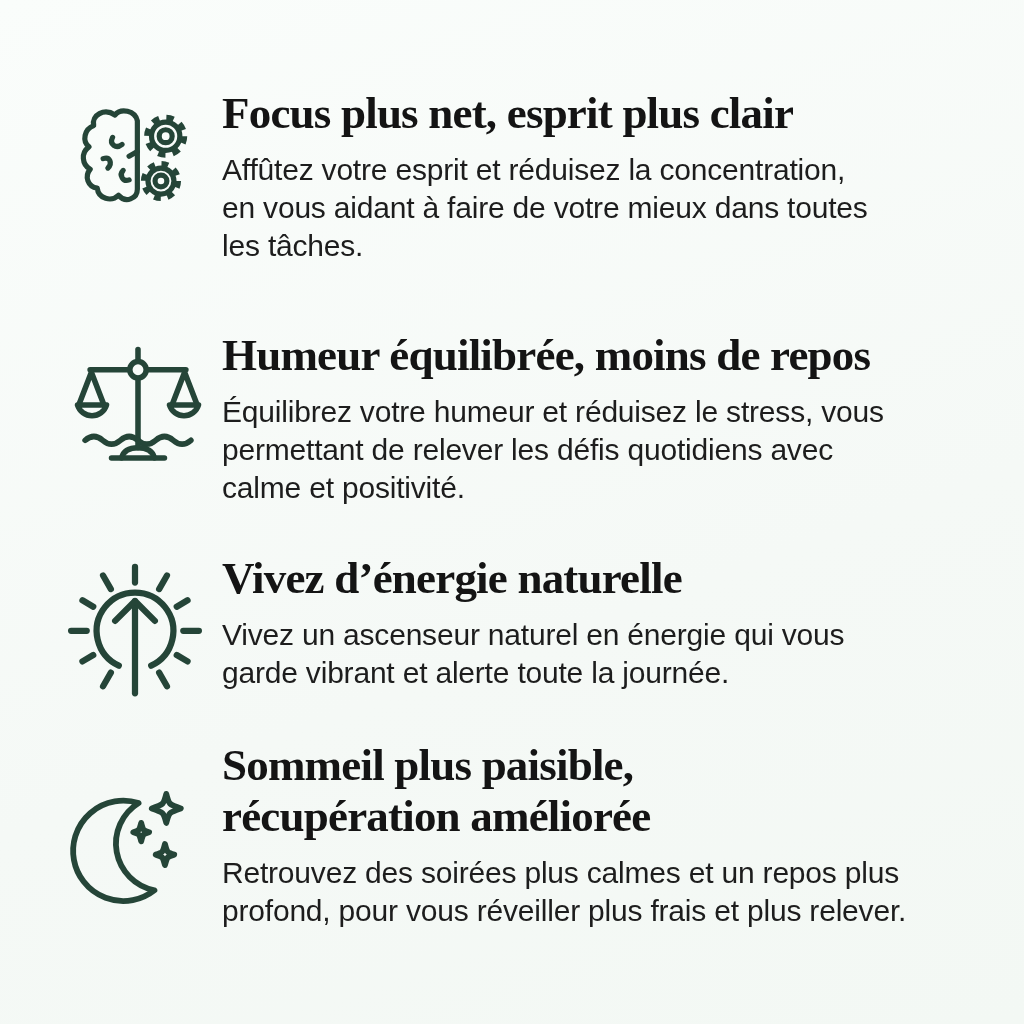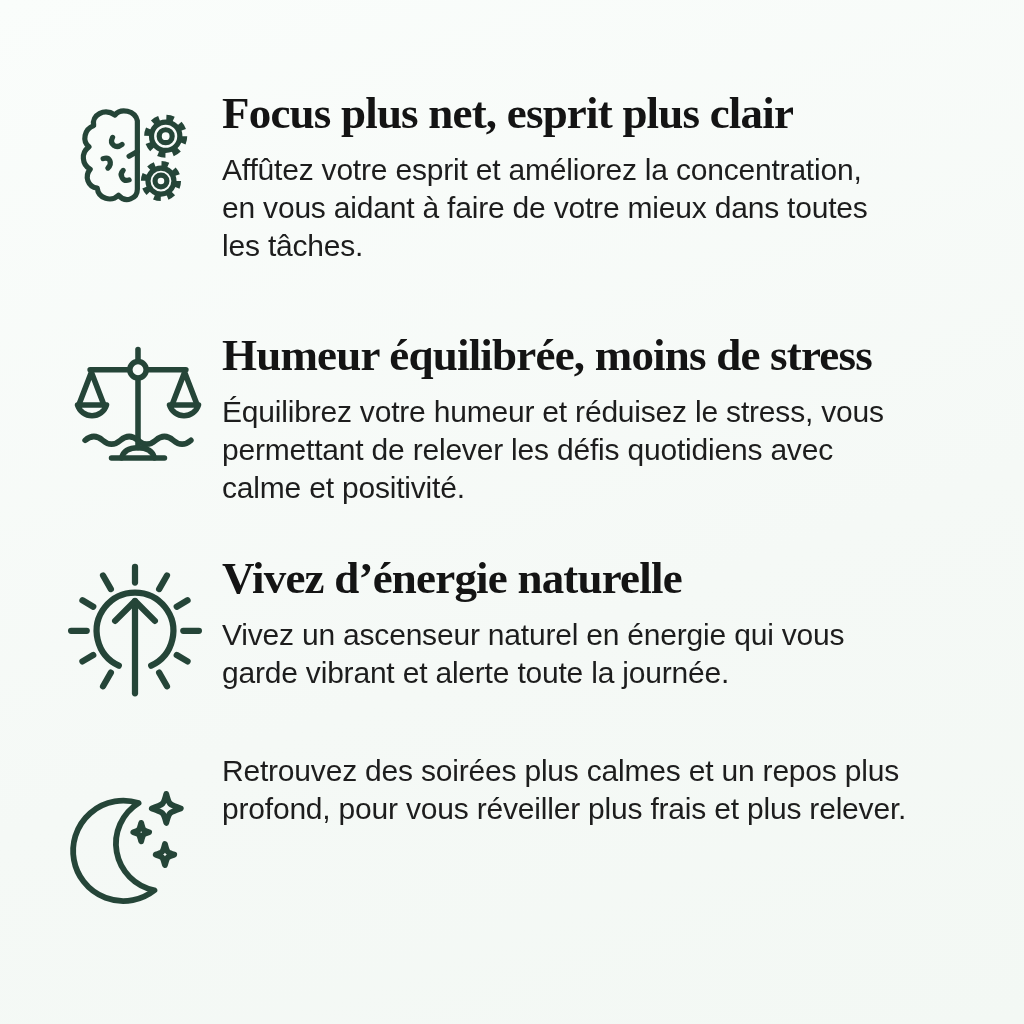--- a/index.html
+++ b/index.html
@@ -98,21 +98,21 @@
         <circle class="stroke-butt" cx="76" cy="29" r="15" stroke-width="6.5" stroke-dasharray="5.9 5.9"></circle>
         <circle class="stroke" cx="76" cy="29" r="5.5"></circle>
 
         <circle class="stroke" cx="72" cy="67" r="11"></circle>
         <circle class="stroke-butt" cx="72" cy="67" r="14" stroke-width="6" stroke-dasharray="5.5 5.5"></circle>
         <circle class="stroke" cx="72" cy="67" r="5"></circle>
       </svg>
     </span>
     <div class="text-col">
       <h2 class="benefit-title">Focus plus net, esprit plus clair</h2>
-      <p class="benefit-desc">Affûtez votre esprit et améliorez la concentration,
+      <p class="benefit-desc">Affûtez votre esprit et réduisez la concentration,
 en vous aidant à faire de votre mieux dans toutes
 les tâches.</p>
     </div>
   </section>
 
   <section class="section" id="section-mood">
     <span class="icon-box" id="icon-mood">
       <svg viewBox="0 0 100 100" aria-hidden="true">
         <path class="stroke" d="M50,6 V15"></path>
         <circle class="stroke" cx="50" cy="22" r="6.5"></circle>
@@ -127,21 +127,21 @@
         <path class="stroke" d="M75,50 A12,12 0 0 0 98,50 Z"></path>
 
         <path class="stroke" d="M8,78 Q15,72 22,78 T36,78 T50,78 T64,78 T78,78 T92,78"></path>
 
         <path class="stroke" d="M50,78 V84"></path>
         <path class="stroke" d="M37,92 Q39,84 50,84 Q61,84 63,92"></path>
         <path class="stroke" d="M29,92 H71"></path>
       </svg>
     </span>
     <div class="text-col">
-      <h2 class="benefit-title">Humeur équilibrée, moins de stress</h2>
+      <h2 class="benefit-title">Humeur équilibrée, moins de repos</h2>
       <p class="benefit-desc">Équilibrez votre humeur et réduisez le stress, vous
 permettant de relever les défis quotidiens avec
 calme et positivité.</p>
     </div>
   </section>
 
   <section class="section" id="section-energy">
     <span class="icon-box" id="icon-energy">
       <svg viewBox="0 0 100 100" aria-hidden="true">
 
@@ -177,18 +177,20 @@
       <svg viewBox="0 0 100 100" aria-hidden="true">
 
         <path class="stroke" d="M58,16 A38,38 0 1 0 70,82 A36,36 0 0 1 58,16 Z"></path>
 
         <path class="stroke" stroke-width="4" d="M79,9 C81,17 81,17 90,20 C81,23 81,23 79,31 C77,23 77,23 68,20 C77,17 77,17 79,9 Z"></path>
         <path class="stroke" stroke-width="3.8" d="M60,31 C61.4,36.6 61.4,36.6 66,38 C61.4,39.4 61.4,39.4 60,45 C58.6,39.4 58.6,39.4 54,38 C58.6,36.6 58.6,36.6 60,31 Z"></path>
         <path class="stroke" stroke-width="3.8" d="M78,47 C79.6,53.4 79.6,53.4 85,55 C79.6,56.6 79.6,56.6 78,63 C76.4,56.6 76.4,56.6 71,55 C76.4,53.4 76.4,53.4 78,47 Z"></path>
       </svg>
     </span>
     <div class="text-col">
+      <h2 class="benefit-title">Sommeil plus paisible,
+récupération améliorée</h2>
       <p class="benefit-desc">Retrouvez des soirées plus calmes et un repos plus
 profond, pour vous réveiller plus frais et plus relever.</p>
     </div>
   </section>
 
 </div>
 
 </body></html>

